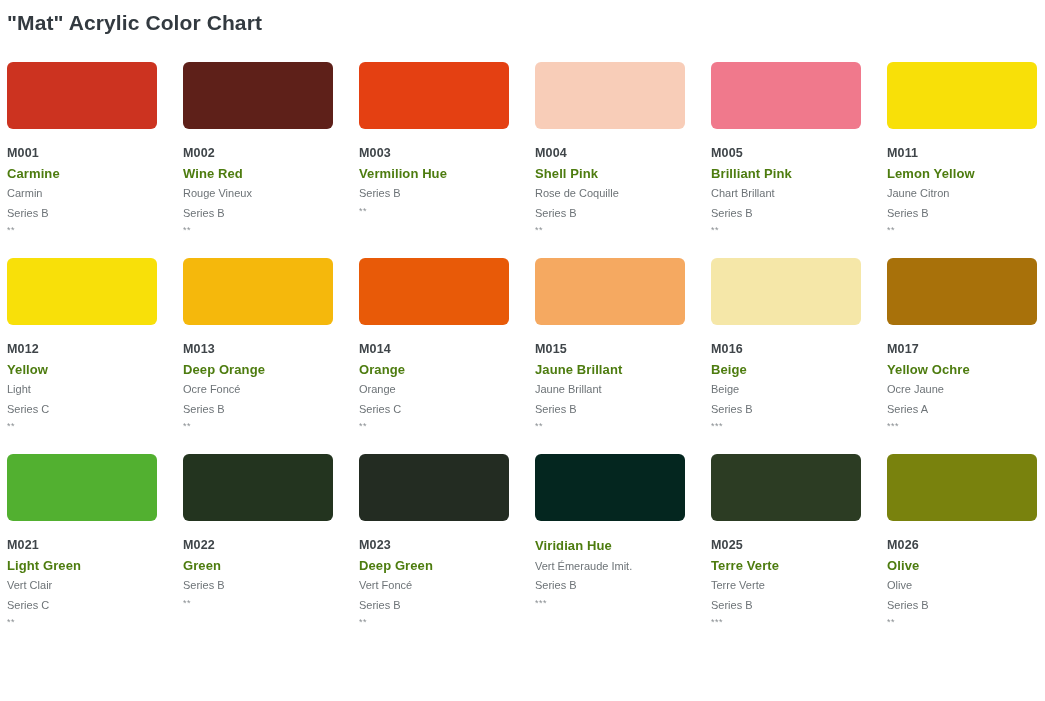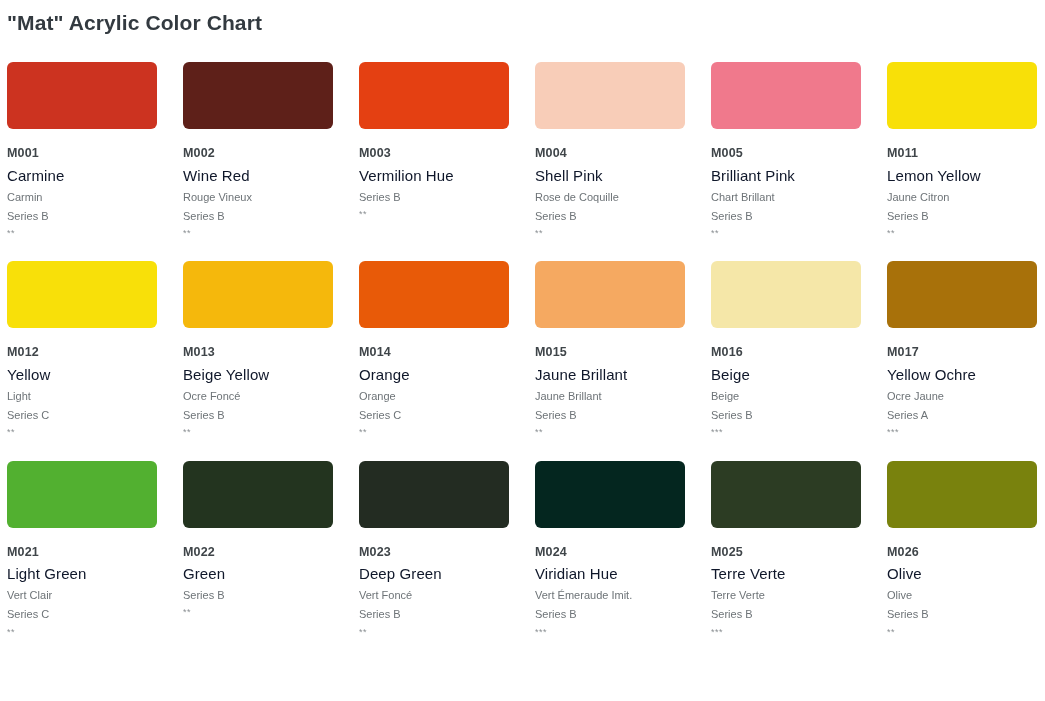--- a/index.html
+++ b/index.html
@@ -46,23 +46,23 @@
     margin-bottom: 15px;
   }
   .swatch-code {
     font-size: 12.5px;
     font-weight: bold;
     color: #3f4549;
     line-height: 1.55;
     letter-spacing: 0.15px;
   }
   .swatch-name {
-    font-size: 15px;
-    font-weight: normal;
-    color: #0f172a;
+    font-size: 13px;
+    font-weight: bold;
+    color: #4d7c0f;
     line-height: 1.6;
     letter-spacing: 0.1px;
   }
   .swatch-alt-name {
     font-size: 11px;
     font-weight: normal;
     color: #6d7377;
     line-height: 1.75;
   }
   .swatch-series {
@@ -137,21 +137,21 @@
         <div class="swatch-chip" style="background: linear-gradient(rgb(248, 224, 9) 0%, rgb(248, 224, 9) 55%, rgb(248, 224, 9) 100%) rgb(248, 224, 9);"></div>
         <div class="swatch-code">M012</div>
         <div class="swatch-name">Yellow</div>
         <div class="swatch-alt-name">Light</div>
         <div class="swatch-series">Series C</div>
         <div class="swatch-rating">**</div>
       </div>
       <div class="swatch-cell">
         <div class="swatch-chip" style="background: linear-gradient(rgb(245, 184, 12) 0%, rgb(245, 184, 12) 55%, rgb(245, 184, 12) 100%) rgb(245, 184, 12);"></div>
         <div class="swatch-code">M013</div>
-        <div class="swatch-name">Beige Yellow</div>
+        <div class="swatch-name">Deep Orange</div>
         <div class="swatch-alt-name">Ocre Foncé</div>
         <div class="swatch-series">Series B</div>
         <div class="swatch-rating">**</div>
       </div>
       <div class="swatch-cell">
         <div class="swatch-chip" style="background: linear-gradient(rgb(232, 90, 8) 0%, rgb(232, 90, 8) 55%, rgb(232, 90, 8) 100%) rgb(232, 90, 8);"></div>
         <div class="swatch-code">M014</div>
         <div class="swatch-name">Orange</div>
         <div class="swatch-alt-name">Orange</div>
         <div class="swatch-series">Series C</div>
@@ -199,21 +199,20 @@
       <div class="swatch-cell">
         <div class="swatch-chip" style="background: linear-gradient(rgb(35, 44, 34) 0%, rgb(35, 44, 34) 55%, rgb(35, 44, 34) 100%) rgb(35, 44, 34);"></div>
         <div class="swatch-code">M023</div>
         <div class="swatch-name">Deep Green</div>
         <div class="swatch-alt-name">Vert Foncé</div>
         <div class="swatch-series">Series B</div>
         <div class="swatch-rating">**</div>
       </div>
       <div class="swatch-cell">
         <div class="swatch-chip" style="background: linear-gradient(rgb(4, 38, 31) 0%, rgb(4, 38, 31) 55%, rgb(4, 38, 31) 100%) rgb(4, 38, 31);"></div>
-        <div class="swatch-code">M024</div>
         <div class="swatch-name">Viridian Hue</div>
         <div class="swatch-alt-name">Vert Émeraude Imit.</div>
         <div class="swatch-series">Series B</div>
         <div class="swatch-rating">***</div>
       </div>
       <div class="swatch-cell">
         <div class="swatch-chip" style="background: linear-gradient(rgb(44, 60, 35) 0%, rgb(44, 60, 35) 55%, rgb(44, 60, 35) 100%) rgb(44, 60, 35);"></div>
         <div class="swatch-code">M025</div>
         <div class="swatch-name">Terre Verte</div>
         <div class="swatch-alt-name">Terre Verte</div>

